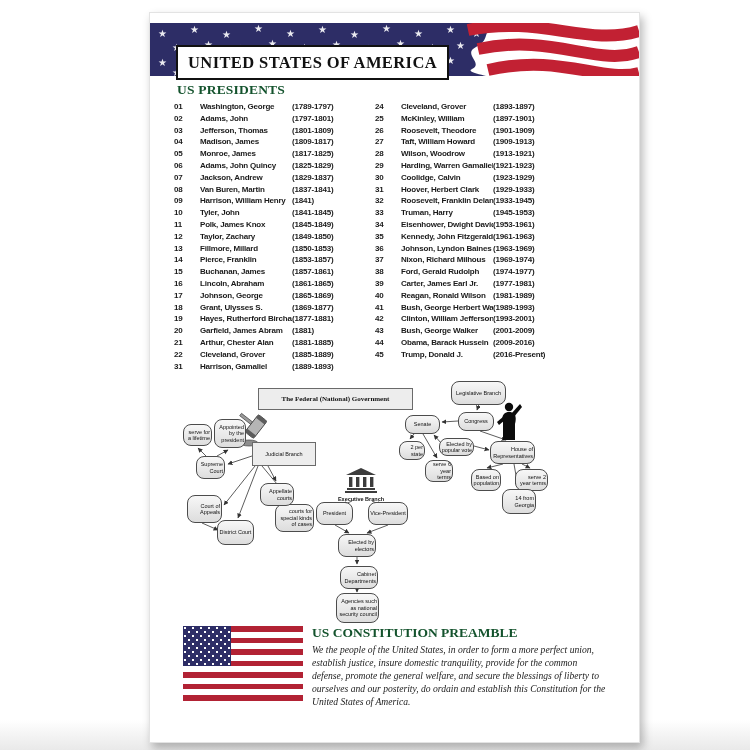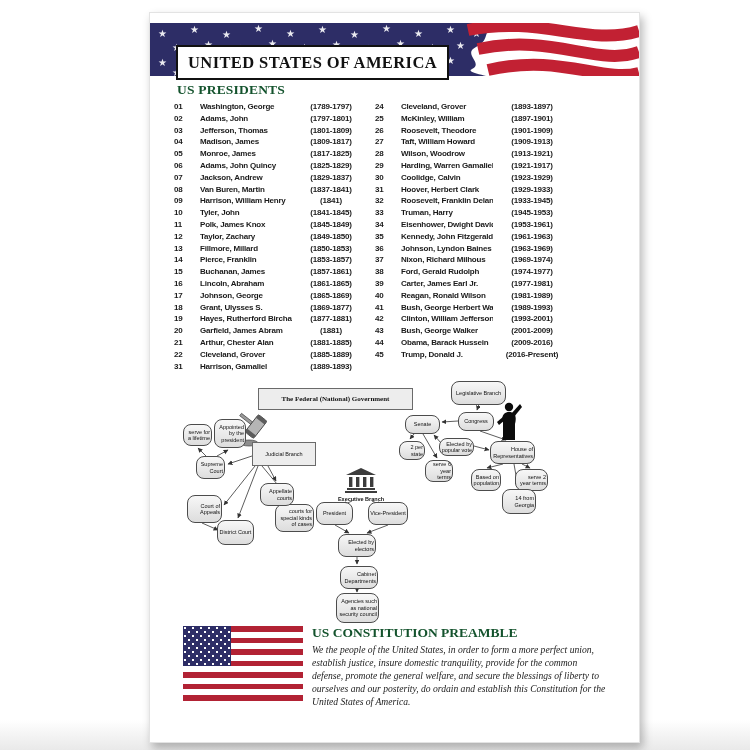--- a/index.html
+++ b/index.html
@@ -15,21 +15,21 @@
   
   .sec-head{position:absolute;font-family:"Liberation Serif",serif;font-weight:bold;color:#14532d;}
   #presidents-head{left:27px;top:69px;font-size:13.5px;letter-spacing:.2px;}
   
   .pcol{position:absolute;top:88px;}
   #pcol-left{left:24px;width:196px;}
   #pcol-right{left:225px;width:196px;}
   .prow{display:flex;height:11.8px;line-height:11.8px;font-size:8px;font-weight:bold;letter-spacing:-.2px;color:#1a1a1a;}
   .prow .num{width:26px;}
   .prow .nm{width:92px;white-space:nowrap;overflow:hidden;}
-  .prow .yr{flex:1;white-space:nowrap;text-align:center;}
+  .prow .yr{flex:1;white-space:nowrap;}
   
   .node{position:absolute;background:linear-gradient(#f7f7f7,#ddd);border:1px solid #4c4c4c;border-radius:8px;
         display:flex;align-items:center;justify-content:center;text-align:right;
         font-size:5.5px;line-height:1.18;color:#111;padding:1px;box-sizing:border-box;}
   .node.rect{border-radius:0;background:#ededed;border-color:#6a6a6a;}
   .node.plain{border:none;background:none;font-size:5.5px;font-weight:bold;}
   #node-fed-title{font-family:"Liberation Serif",serif;font-weight:bold;font-size:7px;}
   .diag-icon{position:absolute;}
   #arrows{position:absolute;left:0;top:0;width:489px;height:729px;pointer-events:none;}
   
@@ -270,21 +270,21 @@
 
       <div class="prow">
         <span class="num">28</span>
         <span class="nm">Wilson, Woodrow</span>
         <span class="yr">(1913-1921)</span>
       </div>
 
       <div class="prow">
         <span class="num">29</span>
         <span class="nm">Harding, Warren Gamaliel</span>
-        <span class="yr">(1921-1917)</span>
+        <span class="yr">(1921-1923)</span>
       </div>
 
       <div class="prow">
         <span class="num">30</span>
         <span class="nm">Coolidge, Calvin</span>
         <span class="yr">(1923-1929)</span>
       </div>
 
       <div class="prow">
         <span class="num">31</span>

